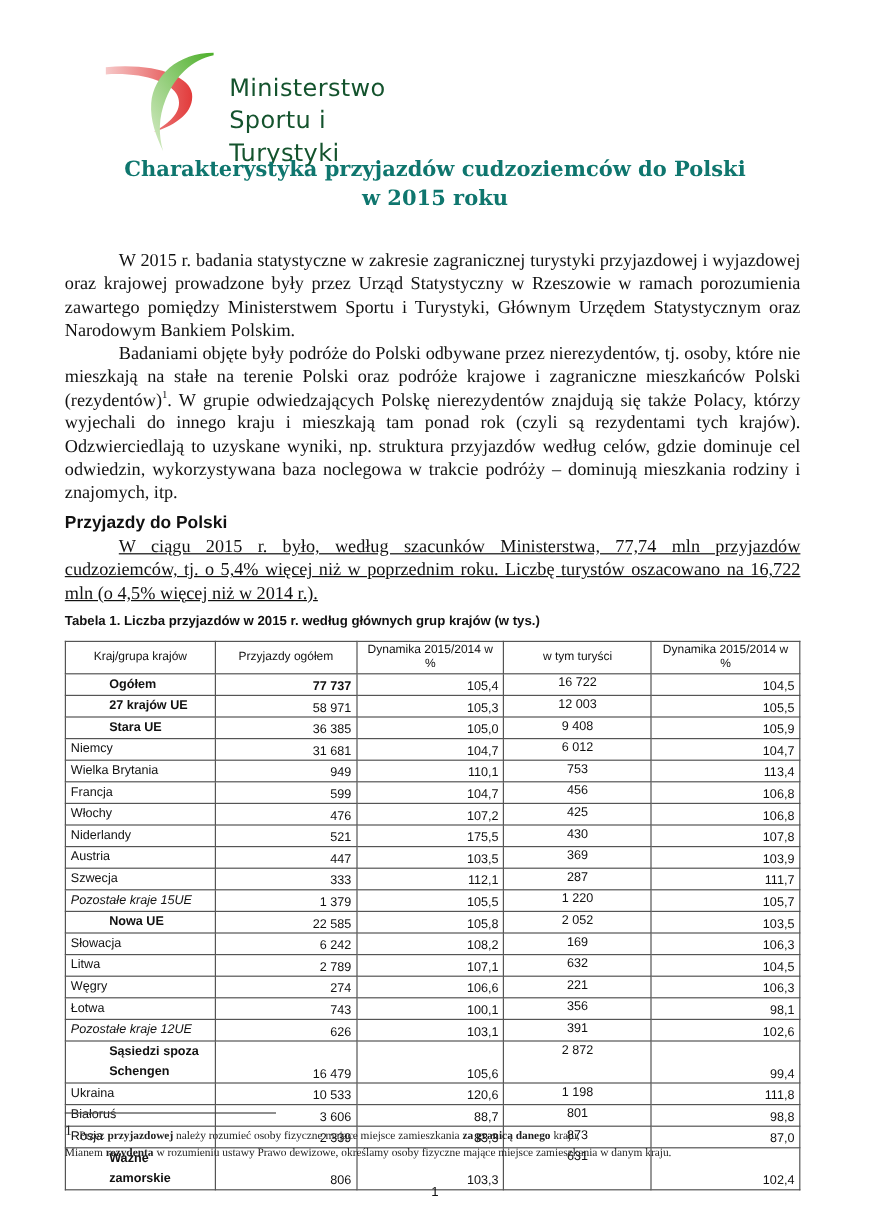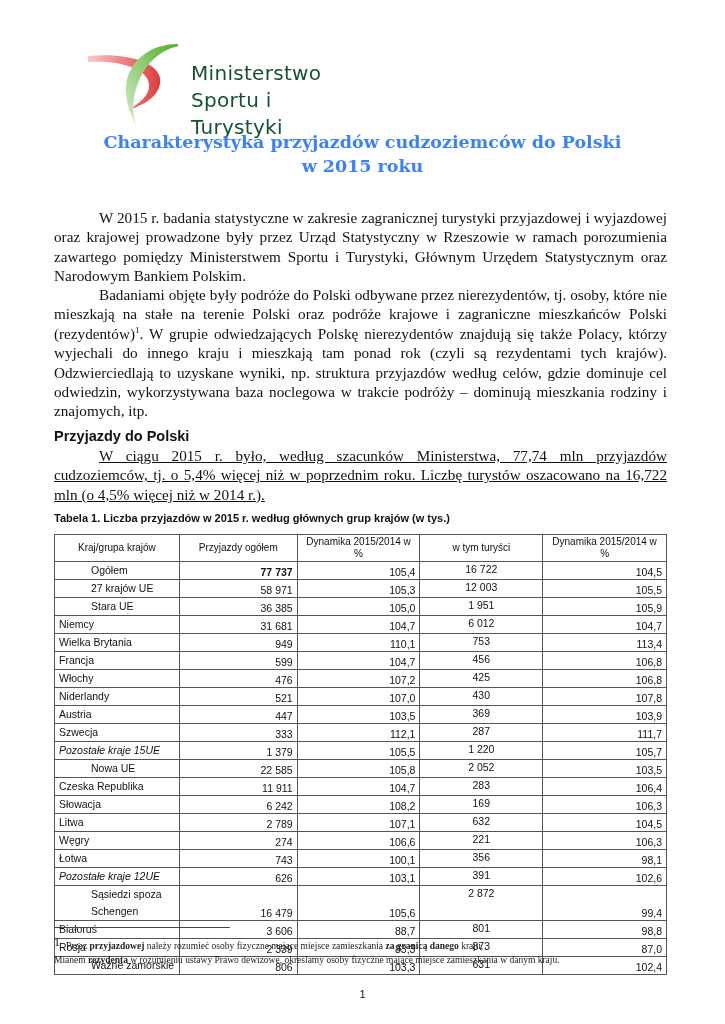--- a/index.html
+++ b/index.html
@@ -1,32 +1,32 @@
 <!DOCTYPE html>
 <html><head>
 <meta charset="utf-8">
 <style>
   html, body { margin: 0; padding: 0; background: #ffffff; }
   body { width: 725px; height: 1024px; position: relative; overflow: hidden; color: #111; }
   .logo { position: absolute; left: 88px; top: 38px; width: 280px; height: 90px; }
   .logo svg { position: absolute; left: 0; top: 0; }
   .logo-text { position: absolute; left: 103px; top: 22px; font-family: "DejaVu Sans", sans-serif; font-size: 20px; line-height: 27px; color: #14532d; letter-spacing: 0.3px; }
-  .title { position: absolute; left: 0; width: 725px; top: 130px; text-align: center; font-family: "DejaVu Serif", serif; font-weight: bold; color: #3b82f6; font-size: 17.5px; line-height: 24px; }
+  .title { position: absolute; left: 0; width: 725px; top: 130px; text-align: center; font-family: "DejaVu Serif", serif; font-weight: bold; color: #0f766e; font-size: 17.5px; line-height: 24px; }
   .para { position: absolute; left: 54px; width: 613px; font-family: "Liberation Serif", serif; font-size: 15.2px; line-height: 19.4px; text-align: justify; color: #111; }
   .para .indent { display: inline-block; width: 45px; }
   .para sup { font-size: 9px; line-height: 0; }
   .h2 { position: absolute; left: 54px; top: 428px; font-family: "Liberation Sans", sans-serif; font-weight: bold; font-size: 14.5px; color: #111; }
   .caption { position: absolute; left: 54px; top: 512px; font-family: "Liberation Sans", sans-serif; font-weight: bold; font-size: 11px; color: #111; }
   table.data { position: absolute; left: 54px; top: 534px; width: 613px; border-collapse: collapse; font-family: "Liberation Sans", sans-serif; font-size: 10.5px; color: #111; }
   table.data th, table.data td { border: 1px solid #555; padding: 0 4px; height: 17px; line-height: 17px; }
   table.data th { font-weight: normal; text-align: center; height: 26px; line-height: 12px; font-size: 10px; }
   table.data td.num { text-align: right; }
   table.data td.num.top { vertical-align: top; line-height: 14px; text-align: center; }
   table.data td.num.bot { vertical-align: bottom; line-height: 14px; }
-  tr.bold td.name { font-weight: normal; padding-left: 36px; }
+  tr.bold td.name { font-weight: bold; padding-left: 36px; }
   tr.bold.totals td.num.c1 { font-weight: bold; padding-left: 10px; }
   tr.italic td.name { font-style: italic; margin-top: 12px; }
   .fn-rule { position: absolute; left: 54px; top: 927px; width: 176px; border-top: 1px solid #444; }
   .footnote { position: absolute; left: 54px; top: 935px; width: 620px; font-family: "Liberation Serif", serif; font-size: 9.5px; line-height: 14px; color: #222; }
   .footnote .fnmark { font-size: 12px; vertical-align: 3px; margin-right: 6px; }
   .page-num { position: absolute; left: 0; width: 725px; top: 988px; text-align: center; font-family: "Liberation Sans", sans-serif; font-size: 11px; color: #111; }
 </style>
 </head>
 <body>
 
@@ -95,21 +95,21 @@
         <td class="name">27 krajów UE</td>
         <td class="num c1 bot">58 971</td>
         <td class="num bot">105,3</td>
         <td class="num top">12 003</td>
         <td class="num bot">105,5</td>
       </tr>
       <tr class="bold">
         <td class="name">Stara UE</td>
         <td class="num c1 bot">36 385</td>
         <td class="num bot">105,0</td>
-        <td class="num top">1 951</td>
+        <td class="num top">9 408</td>
         <td class="num bot">105,9</td>
       </tr>
       <tr class="">
         <td class="name">Niemcy</td>
         <td class="num c1 bot">31 681</td>
         <td class="num bot">104,7</td>
         <td class="num top">6 012</td>
         <td class="num bot">104,7</td>
       </tr>
       <tr class="">
@@ -129,21 +129,21 @@
       <tr class="">
         <td class="name">Włochy</td>
         <td class="num c1 bot">476</td>
         <td class="num bot">107,2</td>
         <td class="num top">425</td>
         <td class="num bot">106,8</td>
       </tr>
       <tr class="">
         <td class="name">Niderlandy</td>
         <td class="num c1 bot">521</td>
-        <td class="num bot">107,0</td>
+        <td class="num bot">175,5</td>
         <td class="num top">430</td>
         <td class="num bot">107,8</td>
       </tr>
       <tr class="">
         <td class="name">Austria</td>
         <td class="num c1 bot">447</td>
         <td class="num bot">103,5</td>
         <td class="num top">369</td>
         <td class="num bot">103,9</td>
       </tr>
@@ -162,27 +162,20 @@
         <td class="num bot">105,7</td>
       </tr>
       <tr class="bold">
         <td class="name">Nowa UE</td>
         <td class="num c1 bot">22 585</td>
         <td class="num bot">105,8</td>
         <td class="num top">2 052</td>
         <td class="num bot">103,5</td>
       </tr>
       <tr class="">
-        <td class="name">Czeska Republika</td>
-        <td class="num c1 bot">11 911</td>
-        <td class="num bot">104,7</td>
-        <td class="num top">283</td>
-        <td class="num bot">106,4</td>
-      </tr>
-      <tr class="">
         <td class="name">Słowacja</td>
         <td class="num c1 bot">6 242</td>
         <td class="num bot">108,2</td>
         <td class="num top">169</td>
         <td class="num bot">106,3</td>
       </tr>
       <tr class="">
         <td class="name">Litwa</td>
         <td class="num c1 bot">2 789</td>
         <td class="num bot">107,1</td>
@@ -211,20 +204,27 @@
         <td class="num bot">102,6</td>
       </tr>
       <tr class="bold">
         <td class="name">Sąsiedzi spoza Schengen</td>
         <td class="num c1 bot">16 479</td>
         <td class="num bot">105,6</td>
         <td class="num top">2 872</td>
         <td class="num bot">99,4</td>
       </tr>
       <tr class="">
+        <td class="name">Ukraina</td>
+        <td class="num c1 bot">10 533</td>
+        <td class="num bot">120,6</td>
+        <td class="num top">1 198</td>
+        <td class="num bot">111,8</td>
+      </tr>
+      <tr class="">
         <td class="name">Białoruś</td>
         <td class="num c1 bot">3 606</td>
         <td class="num bot">88,7</td>
         <td class="num top">801</td>
         <td class="num bot">98,8</td>
       </tr>
       <tr class="">
         <td class="name">Rosja</td>
         <td class="num c1 bot">2 339</td>
         <td class="num bot">83,3</td>

